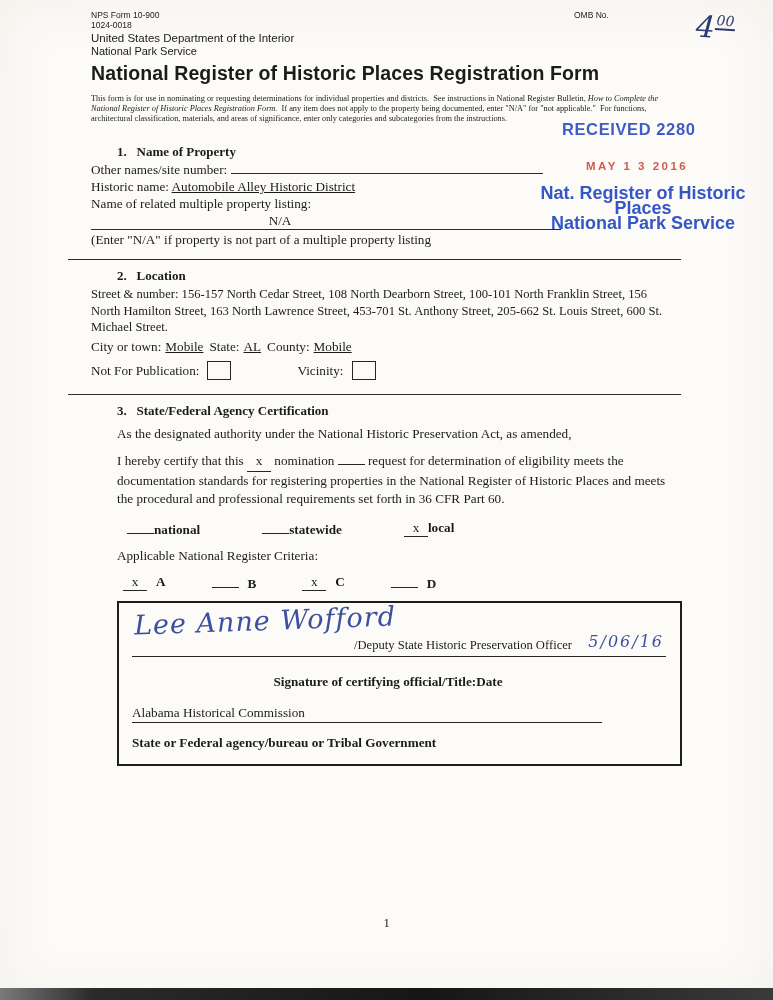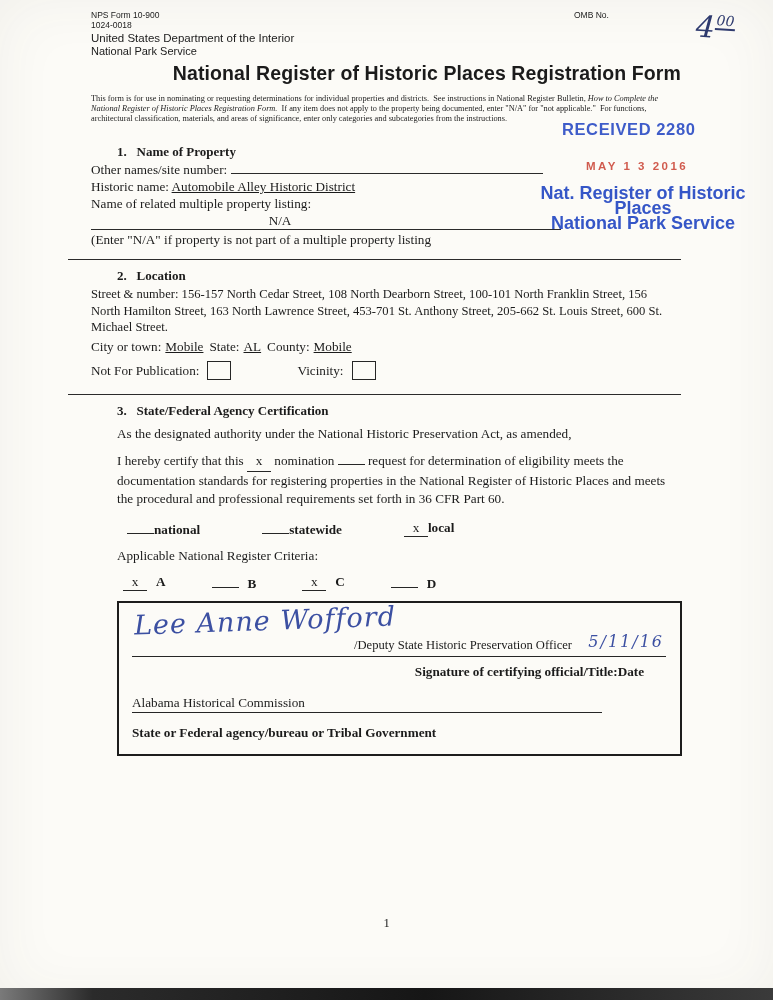--- a/index.html
+++ b/index.html
@@ -14,21 +14,21 @@
     background: #fcfbf7; overflow: hidden;
     box-shadow: inset 0 0 60px rgba(60,60,55,0.06);
   }
   .content { padding: 10px 92px 0 91px; }
 
   
   .meta { position: relative; font-family: "Liberation Sans", sans-serif; font-size: 8.5px; line-height: 10px; }
   .omb { position: absolute; left: 483px; top: 0; }
   .dept { font-family: "Liberation Sans", sans-serif; font-size: 11.5px; font-weight: 400; margin-top: 2px; }
   .agency { font-family: "Liberation Sans", sans-serif; font-size: 11px; margin-top: 1px; }
-  .title { font-family: "Liberation Sans", sans-serif; font-size: 19.5px; font-weight: 700; margin-top: 5px; letter-spacing: 0.1px; text-align: right; }
+  .title { font-family: "Liberation Sans", sans-serif; font-size: 19.5px; font-weight: 700; margin-top: 5px; letter-spacing: 0.1px; }
   .instructions { font-size: 8.3px; line-height: 10px; margin-top: 9px; white-space: pre-wrap; width: 592px; }
   .instructions i { font-style: italic; }
 
   
   .sec-head { font-weight: 700; font-size: 13px; margin-left: 26px; white-space: pre-wrap; margin-top: 8px; }
   .s1h { margin-top: 20px; }
   .line { font-size: 13.2px; line-height: 17px; }
   .u { text-decoration: underline; }
   .blankline { display: inline-block; border-bottom: 1px solid #2a2a2a; height: 14px; vertical-align: baseline; }
   .w312 { width: 312px; }
@@ -62,21 +62,21 @@
   .sigbox { margin-top: 9px; width: 565px; border: 2px solid #1d1d1d; padding: 8px 14px 13px 13px; background: transparent; }
   .sig-row { position: relative; height: 46px; border-bottom: 1.3px solid #262626; }
   .signature {
     position: absolute; left: 2px; top: -6px; display: inline-block;
     font-family: "DejaVu Serif", serif; font-style: italic;
     font-size: 27px; color: #3c50a2; letter-spacing: 1px;
     transform: rotate(-2deg); white-space: nowrap;
   }
   .signer-title { position: absolute; left: 222px; bottom: 3px; font-size: 12.6px; }
   .signed-date { position: absolute; right: 2px; bottom: 5px; font-family: "DejaVu Serif", serif; font-style: italic; font-size: 16px; color: #3c50a2; letter-spacing: 2px; }
-  .sig-labels { display: flex; justify-content: flex-end; margin-top: 7px; font-size: 13.2px; }
+  .sig-labels { display: flex; justify-content: center; margin-top: 17px; font-size: 13.2px; }
   .b { font-weight: 700; }
   .date-lab { margin-right: 22px; }
   .sig-agency { margin-top: 15px; font-size: 13.2px; }
   .agency-line { display: inline-block; width: 470px; border-bottom: 1px solid #262626; padding-bottom: 1px; }
   .sig-footer { margin-top: 12px; font-size: 13.2px; }
 
   
   .stamp-received {
     position: absolute; left: 562px; top: 120px;
     font-family: "Liberation Sans", sans-serif; font-weight: 700;
@@ -184,21 +184,21 @@
         <span class="crit-item"><span class="mark">x</span><span class="crit-letter">A</span></span>
         <span class="crit-item"><span class="blank-s"></span><span class="crit-letter">B</span></span>
         <span class="crit-item"><span class="mark">x</span><span class="crit-letter">C</span></span>
         <span class="crit-item"><span class="blank-s"></span><span class="crit-letter">D</span></span>
       </div>
 
       <div class="sigbox">
         <div class="sig-row">
           <span class="signature">Lee Anne Wofford</span>
           <span class="signer-title">/Deputy State Historic Preservation Officer</span>
-          <span class="signed-date">5/11/16</span>
+          <span class="signed-date">5/06/16</span>
         </div>
         <div class="sig-labels">
           <span class="b">Signature of certifying official/Title:</span>
           <span class="b date-lab">Date</span>
         </div>
         <div class="sig-agency"><span class="agency-line">Alabama Historical Commission</span></div>
         <div class="b sig-footer">State or Federal agency/bureau or Tribal Government</div>
       </div>
 
     </div>

